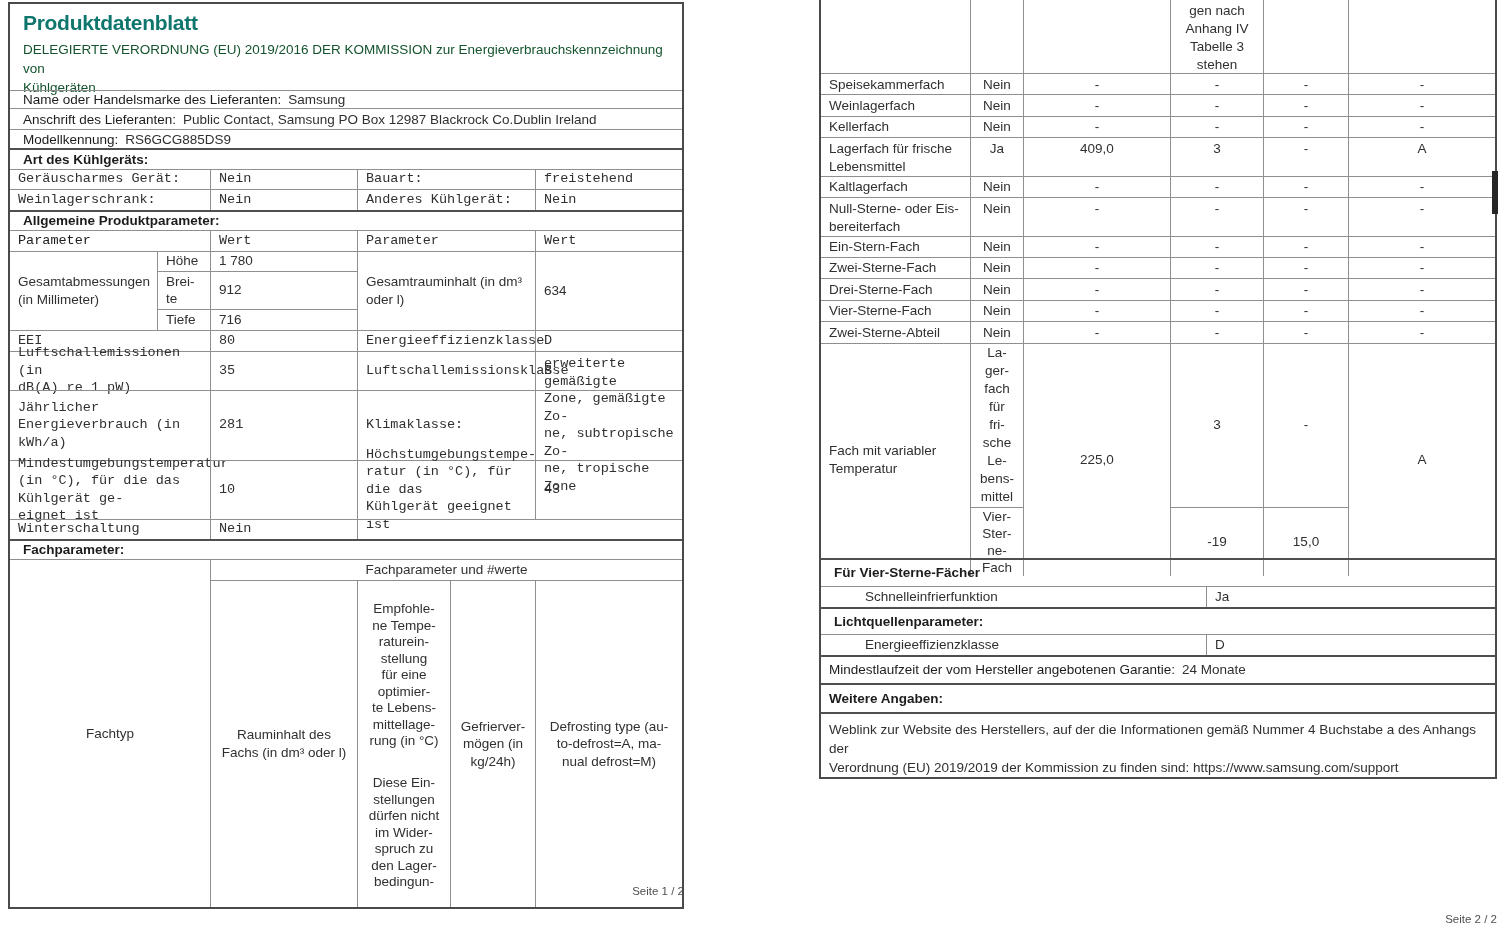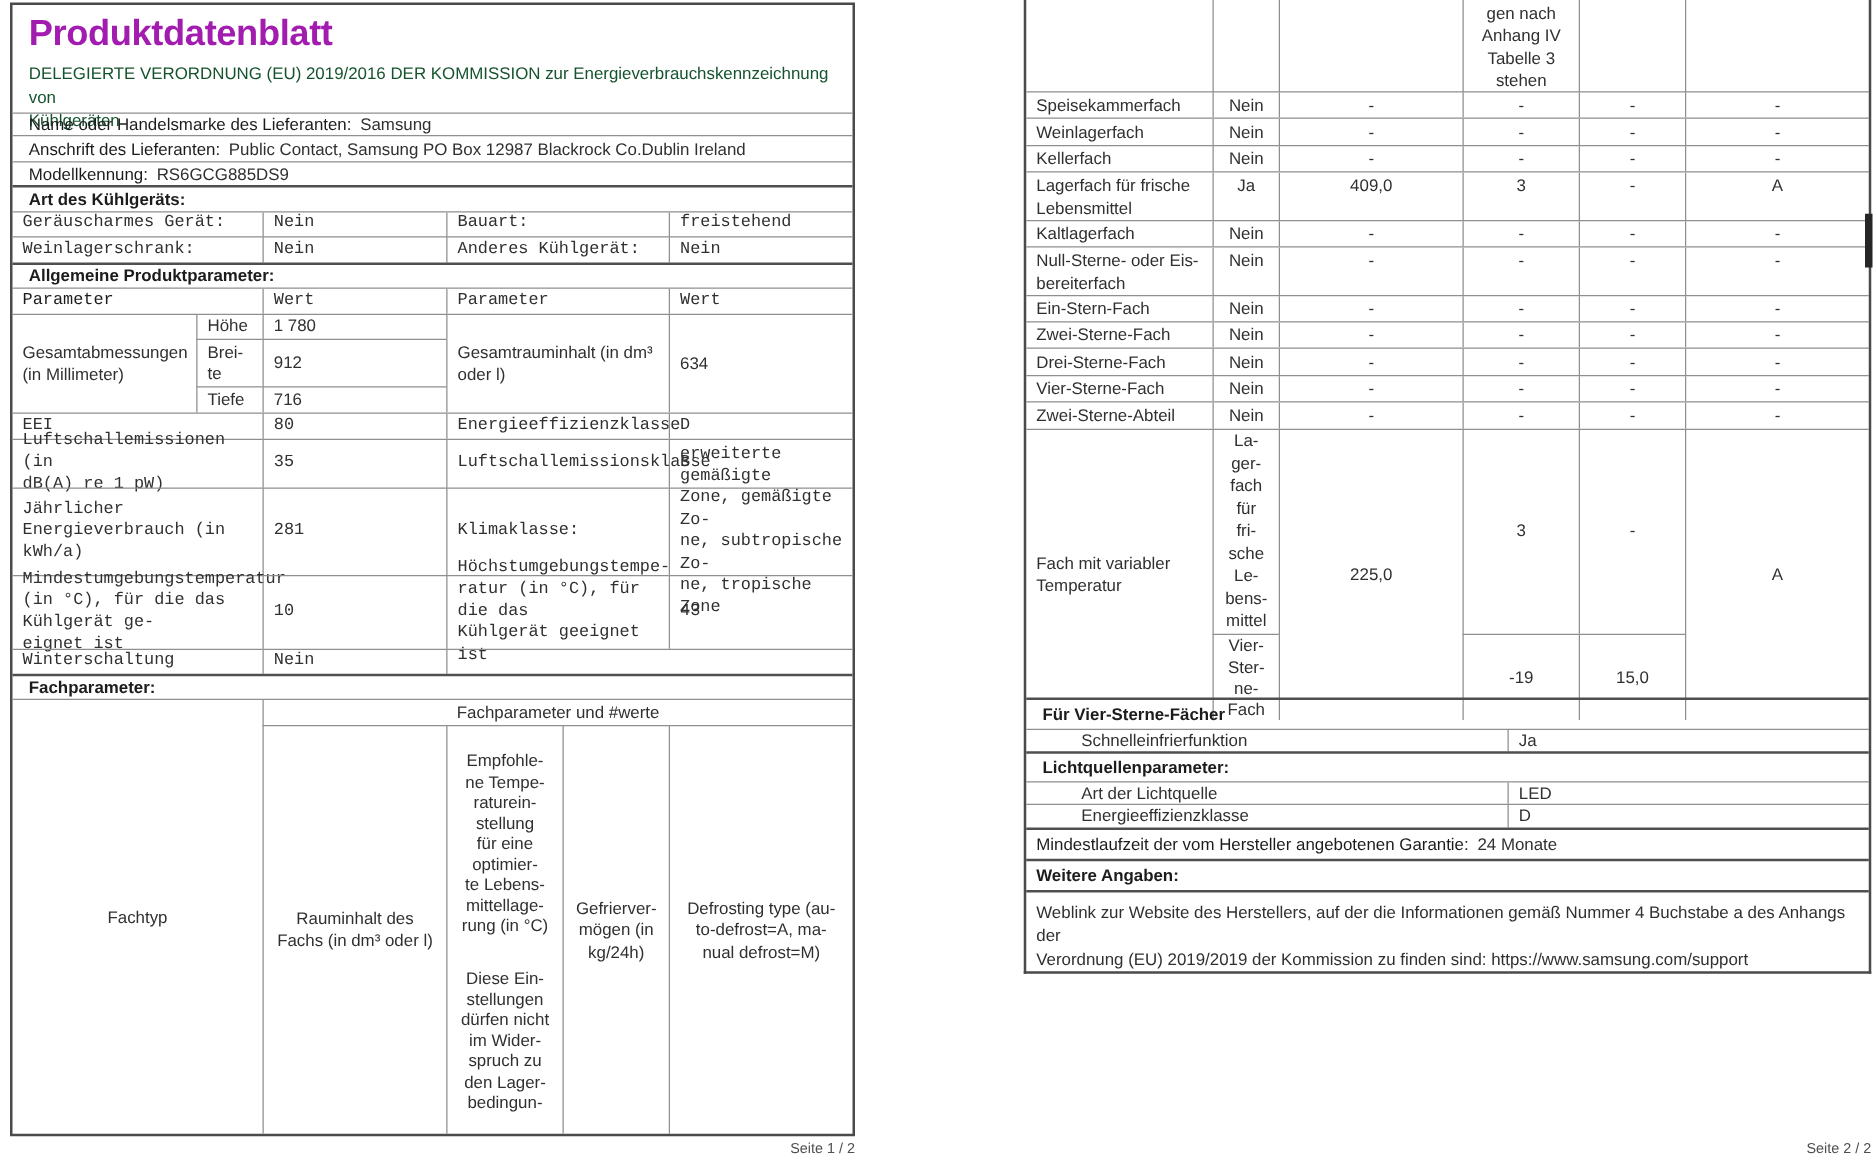--- a/index.html
+++ b/index.html
@@ -7,21 +7,21 @@
     width:1500px;height:932px;position:relative;background:#ffffff;
     font-family:"Liberation Sans", sans-serif;color:#303030;font-size:13.5px;
     overflow:hidden;
   }
   .page{position:absolute;box-sizing:border-box;background:#fff;display:flex;flex-direction:column;}
   .p1{left:8px;top:2px;width:676px;height:907px;border:2px solid #4a4a4a;}
   .p2{left:819px;top:0;width:678px;height:779px;border:2px solid #4a4a4a;border-top:none;}
   .lt1{border-top:1px solid #8f8f8f;}
   .lt2{border-top:2px solid #4f4f4f;}
   .blk{box-sizing:border-box;}
-  .title{font-size:29px;font-weight:bold;color:#a21caf;letter-spacing:-0.3px;padding:7px 13px 2px 13px;}
+  .title{font-size:21px;font-weight:bold;color:#0f766e;letter-spacing:-0.3px;padding:7px 13px 2px 13px;}
   .subtitle{padding:3px 13px 8px 13px;line-height:19px;white-space:pre-line;color:#14532d;}
   .kvrow{display:flex;align-items:center;padding:0 13px;gap:7px;}
   .b{font-weight:normal;color:#1c1c1c;}
   .hrow{display:flex;align-items:center;padding:0 13px;font-weight:bold;color:#1c1c1c;}
   .grid{display:grid;}
   .g4{grid-template-columns:200px 147px 178px 1fr;font-family:Liberation Mono, monospace;}
   .gdim{grid-template-columns:147px 53px 147px 178px 1fr;}
   .gfh{grid-template-columns:200px 147px 93px 85px 1fr;}
   .g6{grid-template-columns:149px 53px 147px 93px 85px 1fr;}
   .g2{grid-template-columns:349px 1fr;padding-left:36px;}
@@ -163,21 +163,21 @@
 Fachs (in dm³ oder l)</div>
     <div class="c ctr bl bt" style="grid-row:2;grid-column:4">Gefrierver-
 mögen (in
 kg/24h)</div>
     <div class="c ctr bl bt" style="grid-row:2;grid-column:5">Defrosting type (au-
 to-defrost=A, ma-
 nual defrost=M)</div>
   </div>
 </div>
 
-<div class="pglabel" style="left:8px;top:913px;width:676px">Seite 1 / 2</div>
+<div class="pglabel" style="left:8px;top:885px;width:676px">Seite 1 / 2</div>
 
 <div class="page p2">
 
   <div class="blk grid g6" style="height:73px;grid-template-rows:1fr">
     <div class="c"></div>
     <div class="c bl"></div>
     <div class="c bl"></div>
     <div class="c bl ctr topv" style="line-height:18px;padding-top:2px">gen nach
 Anhang IV
 Tabelle 3
@@ -316,24 +316,20 @@
   <div class="blk lt2 hrow" style="height:29px">Für Vier-Sterne-Fächer</div>
 
   <div class="blk lt1 grid g2" style="height:21px">
     <div class="c">Schnelleinfrierfunktion</div>
     <div class="c bl">Ja</div>
   </div>
 
   <div class="blk lt2 hrow" style="height:27px">Lichtquellenparameter:</div>
 
   <div class="blk lt1 grid g2" style="height:21px">
-    <div class="c">Art der Lichtquelle</div>
-    <div class="c bl">LED</div>
-  </div>
-  <div class="blk lt1 grid g2" style="height:21px">
     <div class="c">Energieeffizienzklasse</div>
     <div class="c bl">D</div>
   </div>
 
   <div class="blk lt2 kvrow" style="height:29px;padding:0 8px">
     <span class="b">Mindestlaufzeit der vom Hersteller angebotenen Garantie:</span>
     <span>24 Monate</span>
   </div>
 
   <div class="blk lt2 hrow" style="height:29px;padding:0 8px">Weitere Angaben:</div>

